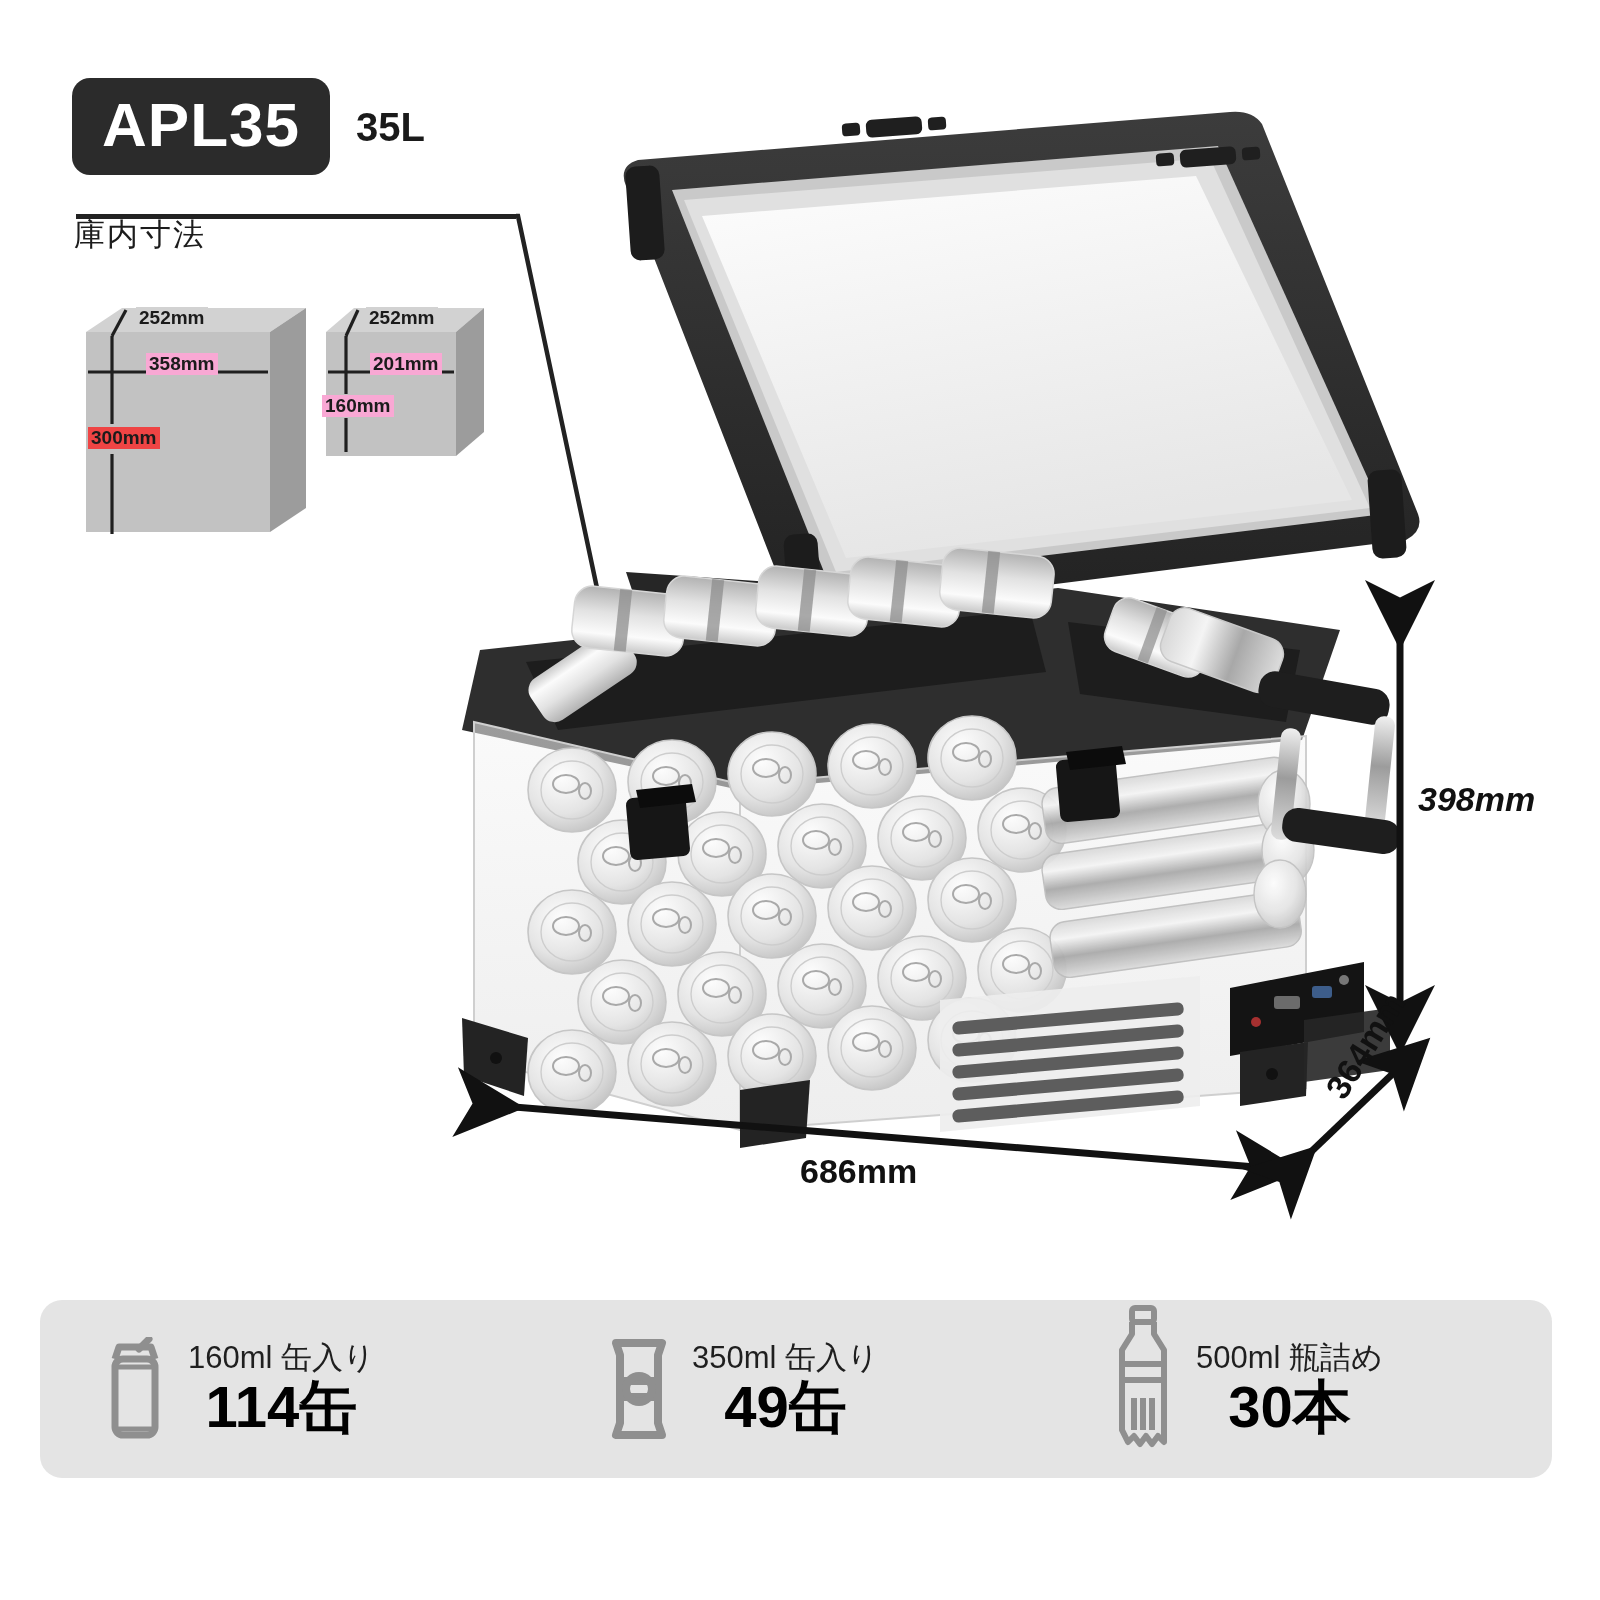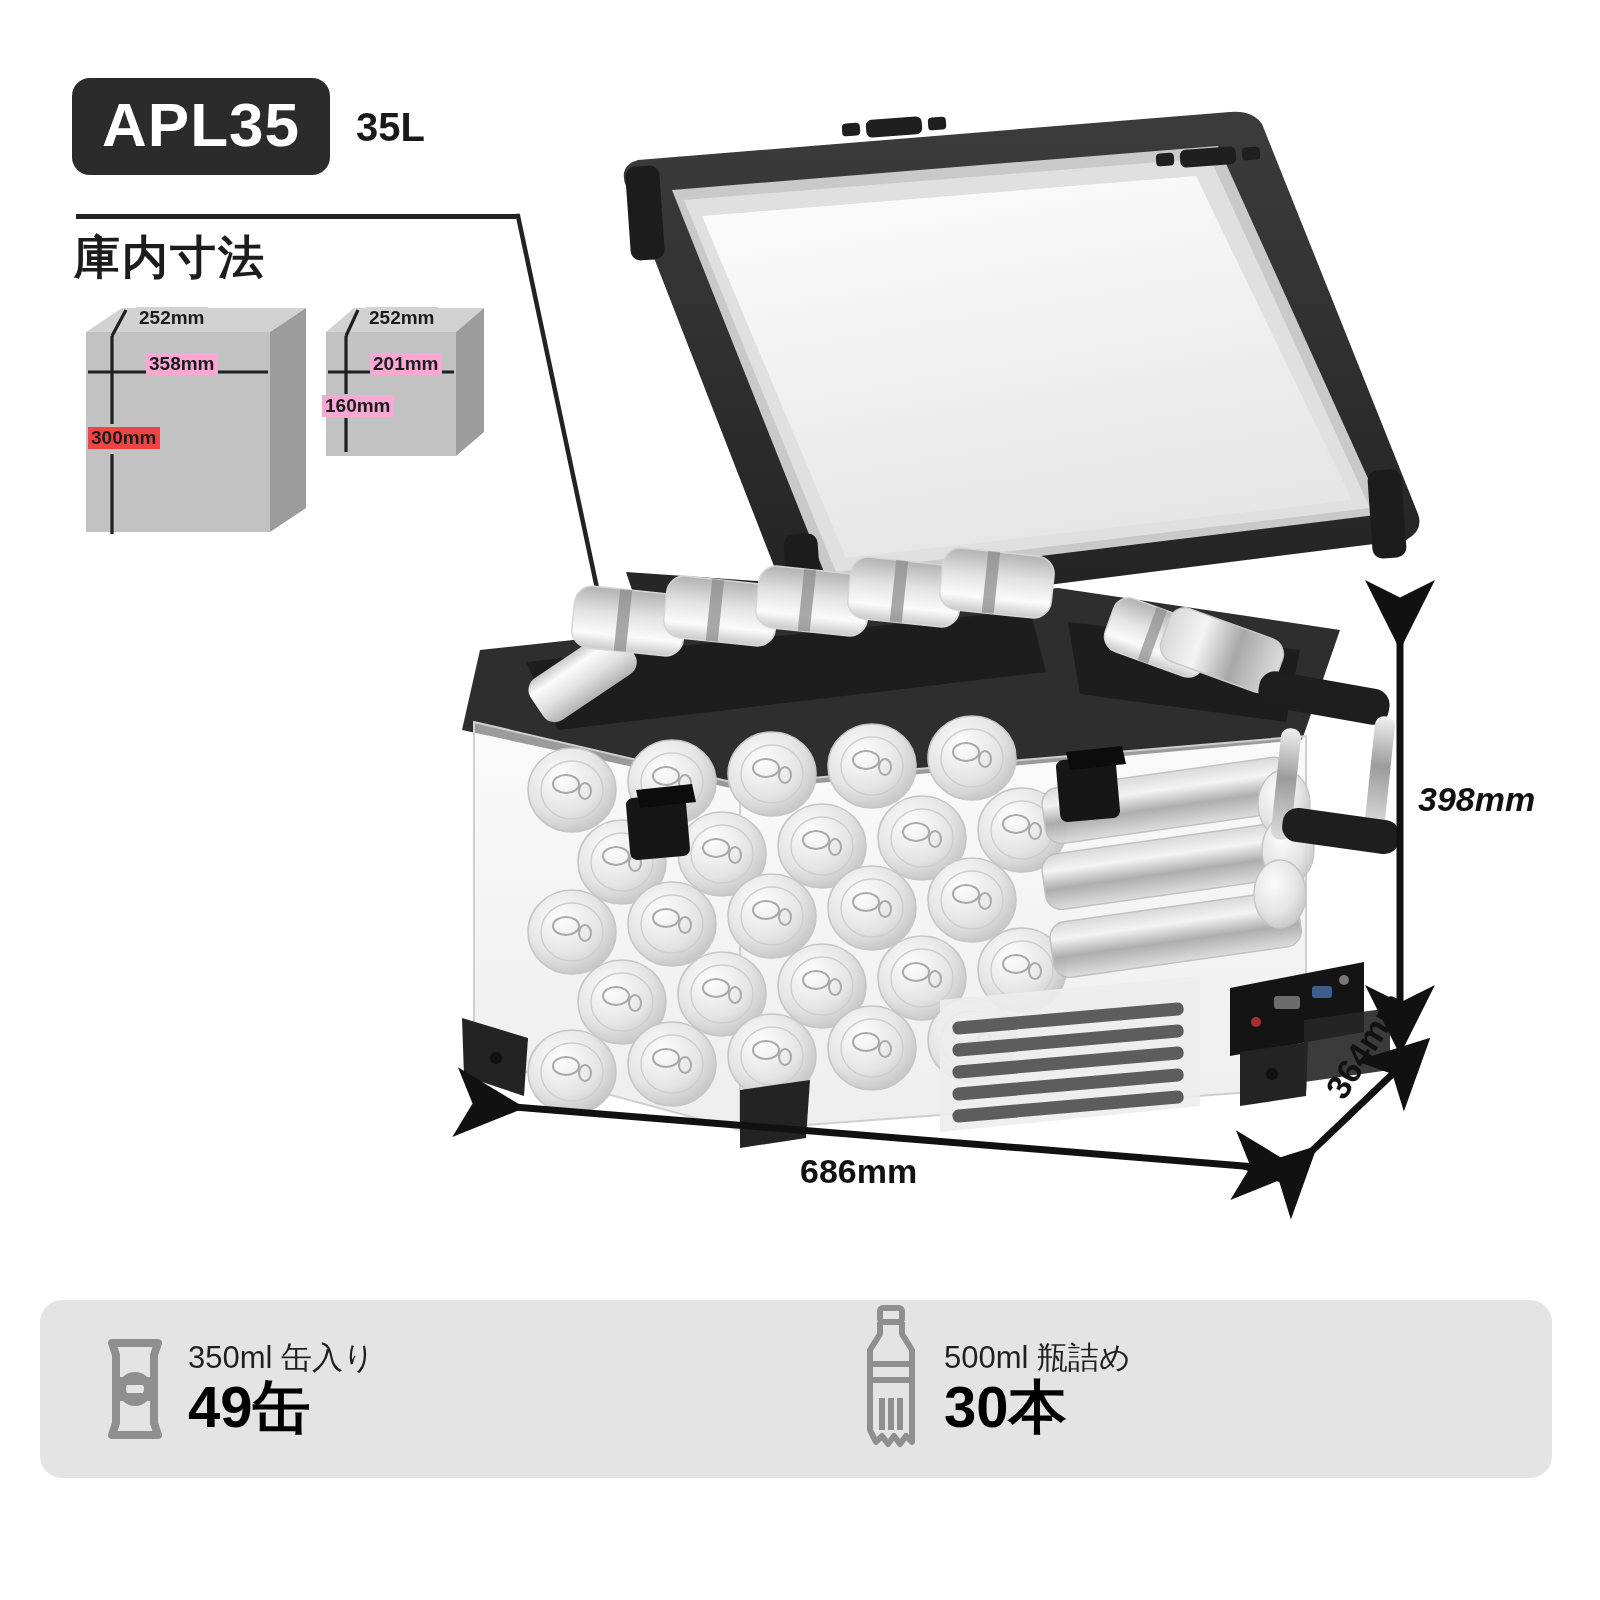--- a/index.html
+++ b/index.html
@@ -2,37 +2,37 @@
 <html><head>
 <meta charset="utf-8">
 <style>
   * { box-sizing: border-box; margin: 0; padding: 0; }
   html, body {
     width: 1600px; height: 1600px;
     background: #ffffff;
     font-family: "Liberation Sans", "DejaVu Sans", sans-serif;
     overflow: hidden;
   }
-  #root { position: relative; width: 1600px; height: 1600px; }
+  #root { position: relative; width: 1600px; height: 1600px; text-align: center; }
 
   
   #header-block { position: absolute; left: 72px; top: 78px; display: flex; align-items: center; gap: 26px; }
   #model-badge {
     background: #2b2b2b; color: #ffffff;
     border-radius: 18px;
     padding: 16px 30px 19px 30px;
     font-size: 62px; font-weight: bold; letter-spacing: 1px;
     line-height: 1;
   }
   #capacity-label { font-size: 40px; font-weight: bold; color: #1a1a1a; line-height: 1; }
 
   
   #interior-title {
-    position: absolute; left: 74px; top: 227px;
-    font-size: 46px; font-weight: bold; color: #1c1c1c; letter-spacing: 2px;
+    position: absolute; left: 74px; top: 214px;
+    font-size: 31px; font-weight: normal; color: #1c1c1c; letter-spacing: 2px;
   }
   #interior-underline {
     position: absolute; left: 76px; top: 214px; width: 440px; height: 5px; background: #222;
   }
   #leader-svg { position: absolute; left: 0; top: 0; width: 1600px; height: 1600px; pointer-events: none; }
 
   #boxes-wrap { position: absolute; left: 78px; top: 300px; width: 430px; height: 260px; }
 
   
   #product-area { position: absolute; left: 440px; top: 90px; width: 1010px; height: 1080px; }
@@ -495,20 +495,37 @@
   <div id="dim-height-label" class="dim-label" data-name="exterior-height-label">398mm</div>
   <div id="dim-width-label" class="dim-label" data-name="exterior-width-label">686mm</div>
   <div id="dim-depth-label" class="dim-label" data-name="exterior-depth-label">364mm</div>
 
   <div id="stats-panel" data-name="capacity-stats-panel"></div>
 
   <svg style="position:absolute;left:1196:px;top:1232px;width:0;height:0;"></svg>
 
   <div id="stats-row" data-name="capacity-stats-row">
 
+    <div class="stat-item" data-name="stat-160ml-can">
+      <div class="stat-icon" data-name="slim-can-icon">
+        <svg width="52" height="104" viewBox="0 0 52 104">
+          <g fill="none" stroke="#8f8f8f" stroke-width="7" stroke-linejoin="round">
+            <rect x="6" y="22" width="40" height="76" rx="8"></rect>
+            <path d="M6,22 L10,10 L42,10 L46,22"></path>
+          </g>
+          <path d="M30,12 L40,2" stroke="#8f8f8f" stroke-width="7" stroke-linecap="round" fill="none"></path>
+          <line x1="8" y1="30" x2="44" y2="30" stroke="#8f8f8f" stroke-width="5"></line>
+          <line x1="8" y1="92" x2="44" y2="92" stroke="#8f8f8f" stroke-width="5"></line>
+        </svg>
+      </div>
+      <div class="stat-text">
+        <div class="stat-caption" data-name="stat-caption">160ml 缶入り</div>
+        <div class="stat-value" data-name="stat-value">114缶</div>
+      </div>
+    </div>
 
     <div class="stat-item" data-name="stat-350ml-can">
       <div class="stat-icon" data-name="can-icon">
         <svg width="62" height="112" viewBox="0 0 62 112">
           <g fill="none" stroke="#8f8f8f" stroke-width="8" stroke-linejoin="round">
             <path d="M12,22 L12,90 L8,102 L54,102 L50,90 L50,22 L54,10 L8,10 Z"></path>
             <line x1="12" y1="48" x2="50" y2="48"></line>
             <line x1="12" y1="64" x2="50" y2="64"></line>
             <circle cx="31" cy="56" r="13"></circle>
           </g>

